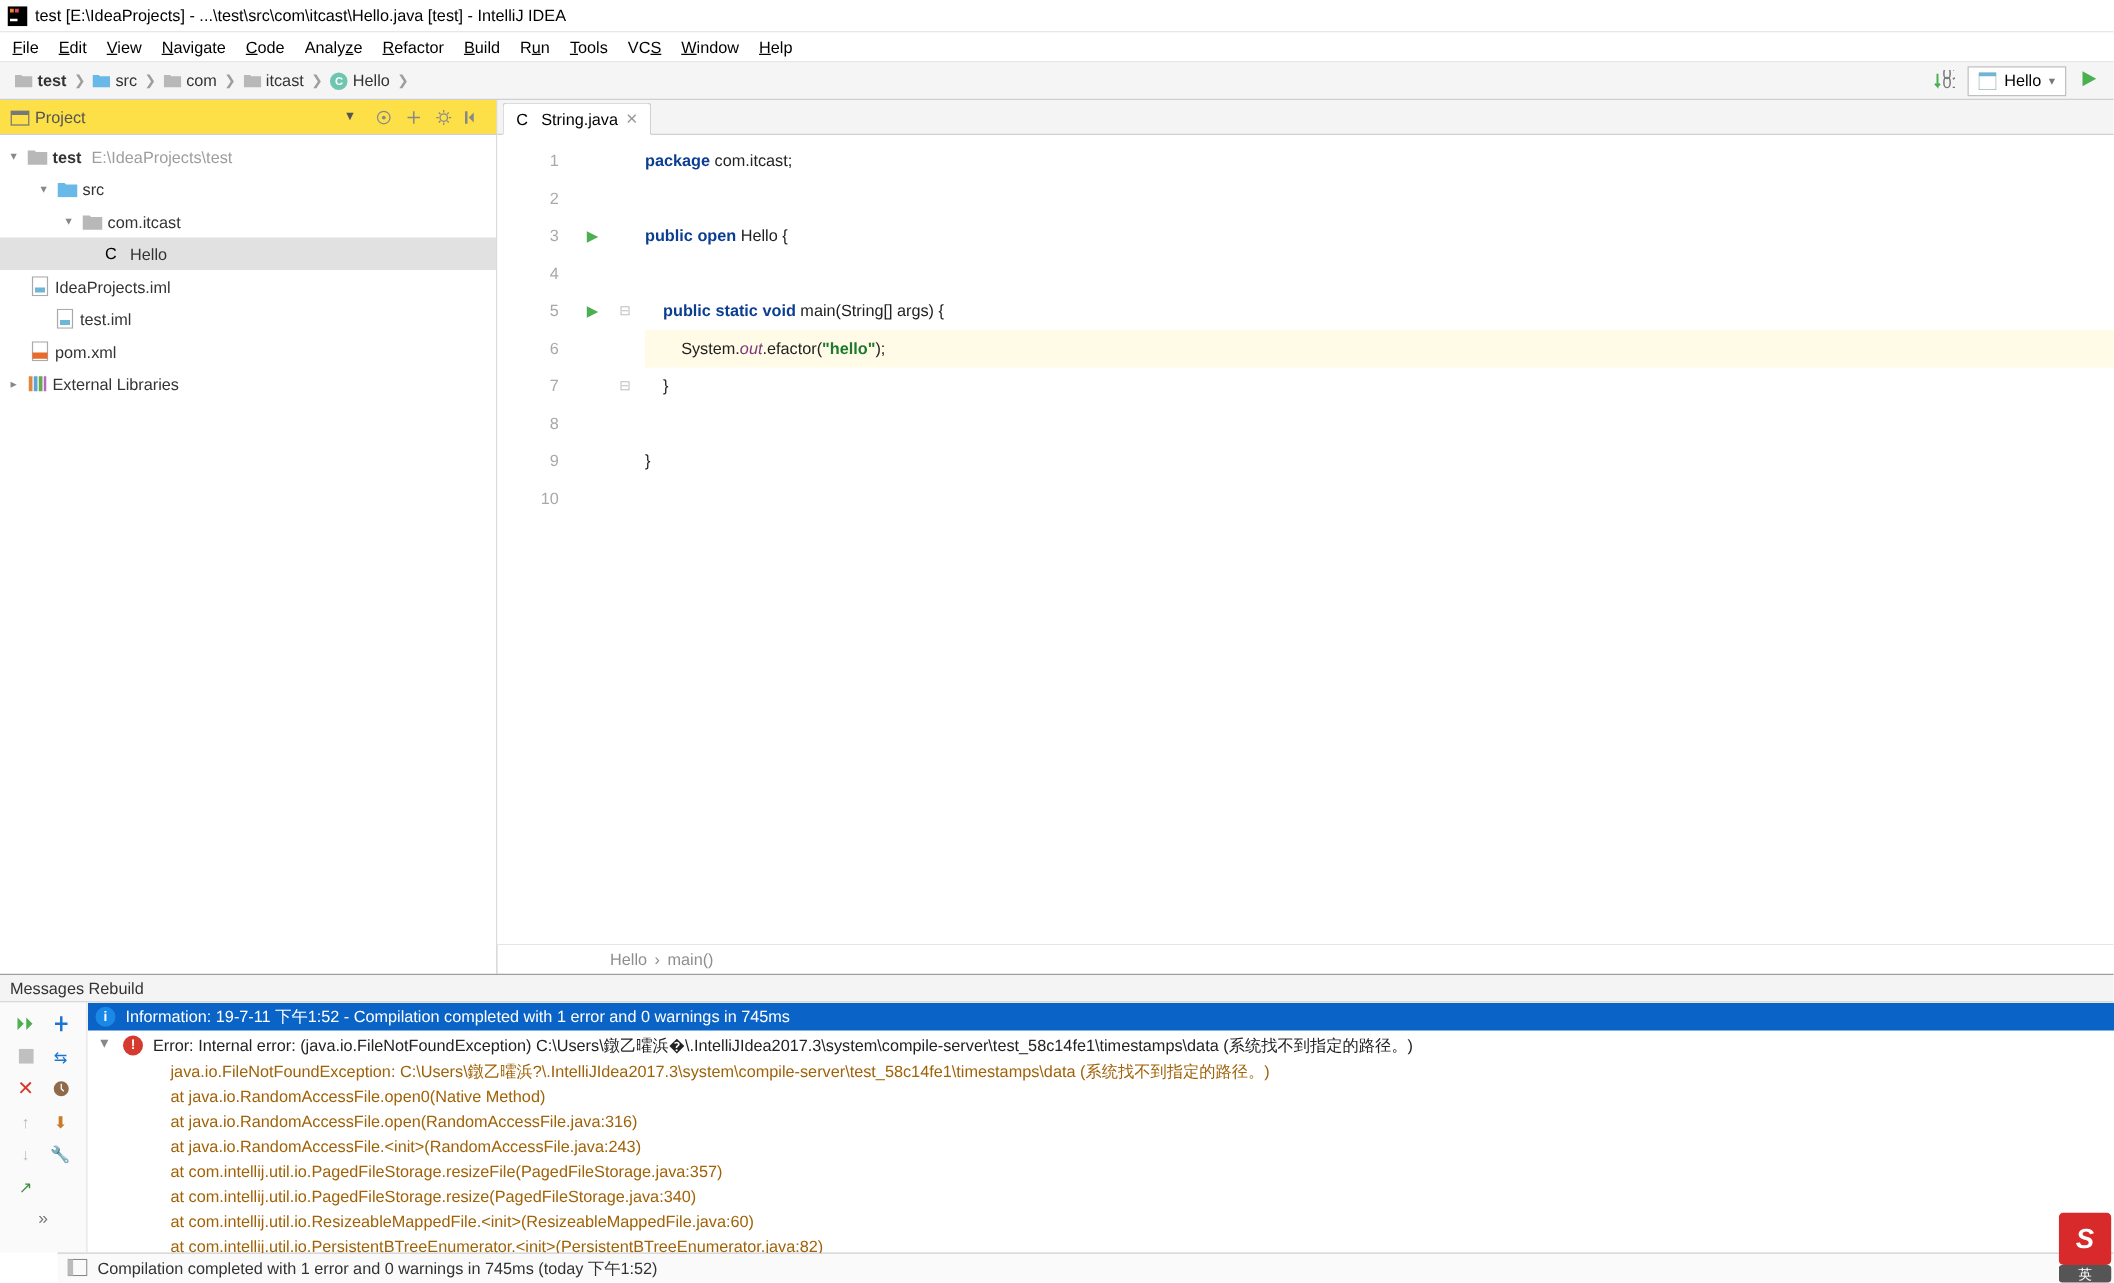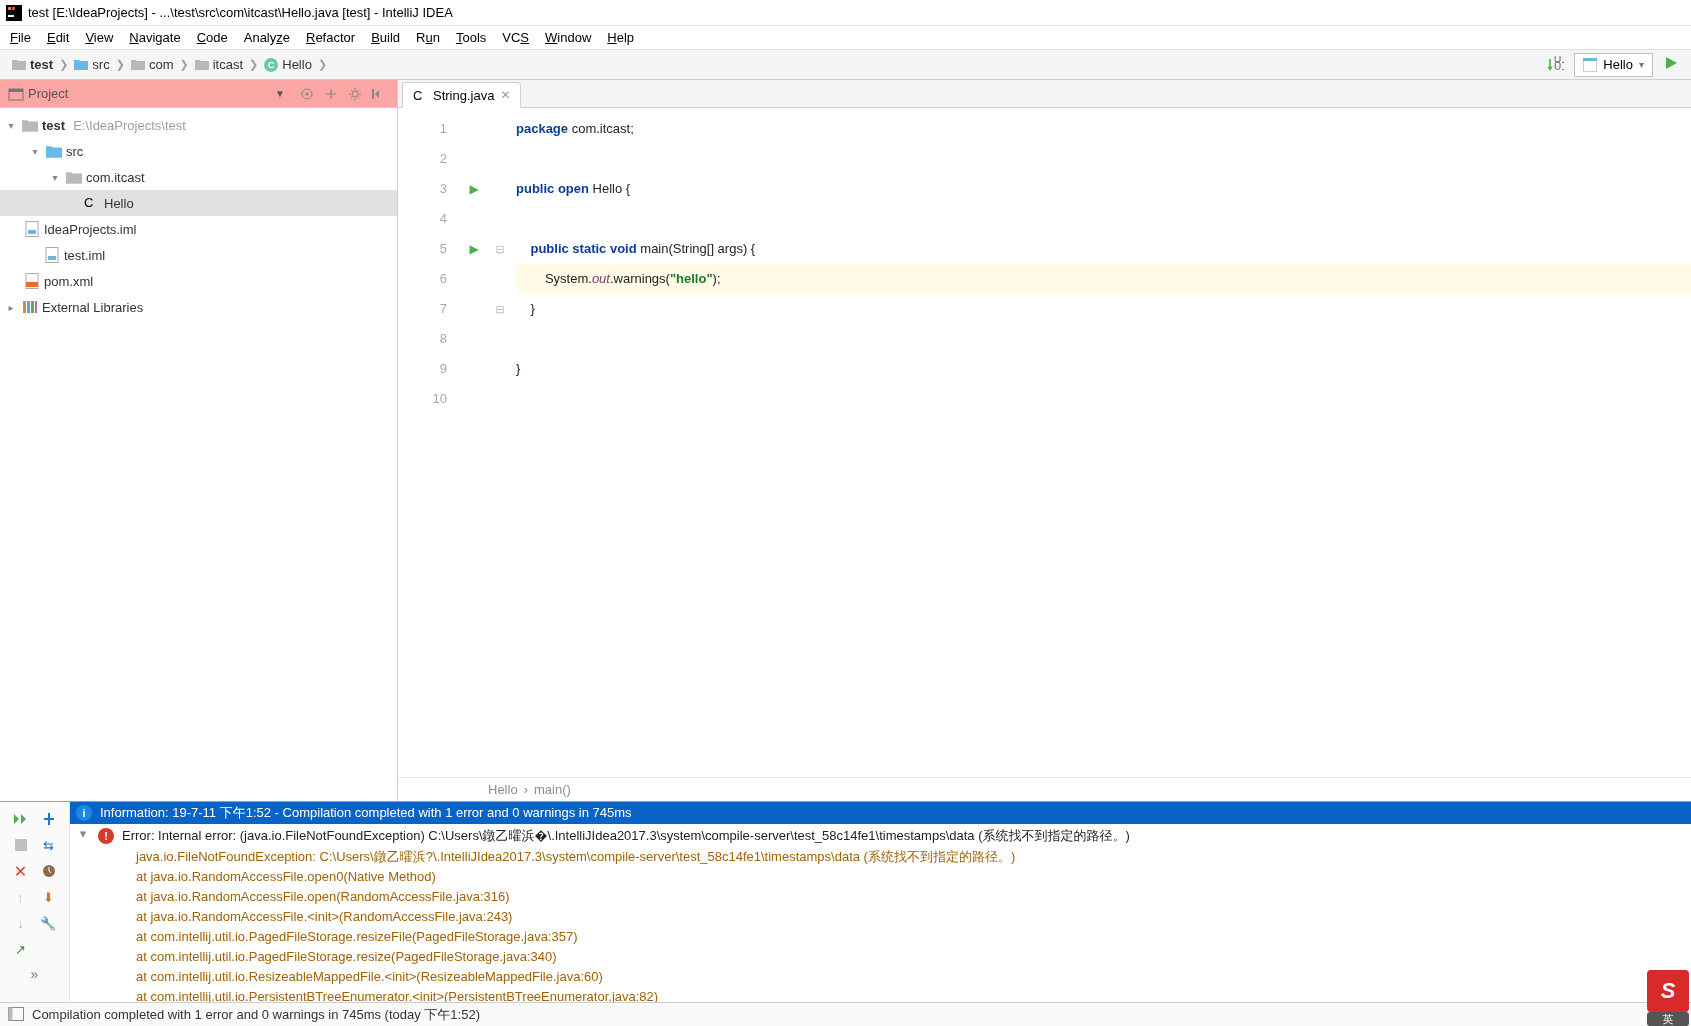--- a/index.html
+++ b/index.html
@@ -26,21 +26,21 @@
 .run-combo { display:flex; align-items:center; border:1px solid #c0c0c0; background:#fff; padding:2px 8px; gap:6px; height:24px; }
 .run-combo .app-mini { width:14px;height:14px; }
 .run-combo .dd { color:#777; font-size:10px; }
 .run-btn { color:#4caf50; }
 
 
 .main { flex: 1; display: flex; min-height: 0; }
 
 
 .project-tw { width: 398px; display: flex; flex-direction: column; border-right: 1px solid #d0d0d0; background: #fff; }
-.project-header { height: 28px; display: flex; align-items: center; padding: 0 8px; gap: 4px; border-bottom: 1px solid #d0d0d0; background: #fca5a5; }
+.project-header { height: 28px; display: flex; align-items: center; padding: 0 8px; gap: 4px; border-bottom: 1px solid #d0d0d0; background: #fde047; }
 .project-header .title-icon { width:16px; height:16px; }
 .project-header .title { color:#555; }
 .project-header .spacer { flex:1; }
 .project-header .drop { color:#555; font-size:10px; margin-right:8px; }
 .project-header .tbtn { width:20px; height:20px; display:flex; align-items:center; justify-content:center; color:#888; }
 
 .tree { flex:1; overflow:auto; font-size:14px; padding-top:4px; }
 .tree .row { display:flex; align-items:center; height:26px; padding-left:4px; gap:4px; }
 .tree .row.selected { background:#e1e1e1; }
 .tree .indent { display:inline-block; }
@@ -77,21 +77,21 @@
 .msg-toolbar .more { color:#777; font-size:14px; margin-top:2px; }
 .msg-tree { flex:1; overflow:auto; padding:0; font-size:13.5px; }
 .msg-tree .info-row { background:#0a64c8; color:#fff; display:flex; align-items:center; gap:8px; padding:2px 6px; height:22px; }
 .msg-tree .info-row .info-icon { width:16px; height:16px; border-radius:50%; background:#1a88e6; color:#fff; display:flex; align-items:center; justify-content:center; font-size:11px; font-weight:bold; }
 .msg-tree .err-row { display:flex; align-items:flex-start; gap:8px; padding:2px 6px; }
 .msg-tree .err-icon { width:16px; height:16px; border-radius:50%; background:#d63a2e; color:#fff; display:flex; align-items:center; justify-content:center; font-size:11px; font-weight:bold; flex-shrink:0; margin-top:2px; }
 .msg-tree .stack { color:#a16207; padding-left:66px; line-height:20px; }
 .msg-tree .err-text { color:#222; }
 
 
-.statusbar { height:24px; border-top:1px solid #d0d0d0; display:flex; align-items:center; padding:0 8px; gap:8px; background:#fafafa; color:#333; }
+.statusbar { height:24px; border-top:1px solid #d0d0d0; display:flex; align-items:center; padding:0 8px; gap:8px; background:#fafafa; color:#333;margin-left:46px; }
 .statusbar .sicon { width:16px; height:16px; }
 
 
 .ime-badge { position:fixed; right:2px; bottom:14px; width:42px; height:42px; background:#d82a2a; border-radius:4px; display:flex; align-items:center; justify-content:center; }
 .ime-badge .s { color:#fff; font-weight:bold; font-size:22px; font-style:italic; }
 .ime-sub { position:fixed; right:2px; bottom:0px; width:42px; height:14px; background:#555; color:#fff; font-size:11px; display:flex; align-items:center; justify-content:center; border-radius:3px; }
 
 
 svg.folder { fill:#69b9e8; }
 svg.folder-gray { fill:#b8b8b8; }
@@ -328,35 +328,36 @@
           <span style="display:block">&nbsp;</span>
         <span class="fold">⊟</span>
         <span style="display:block">&nbsp;</span>
         <span class="fold">⊟</span>
       </div>
       <div class="code"><span class="kw">package</span><span> com.itcast;</span>
 &nbsp;
 <span class="kw">public</span> <span class="kw">open</span><span> Hello {</span>
 &nbsp;
     <span class="kw">public</span> <span class="kw">static</span> <span class="kw">void</span><span> main(String[] args) {</span>
-<span class="hl-line">        <span>System.</span><span class="fld">out</span><span>.warnings(</span><span class="str">"hello"</span><span>);</span></span>
+<span class="hl-line">        <span>System.</span><span class="fld">out</span><span>.efactor(</span><span class="str">"hello"</span><span>);</span></span>
     <span>}</span>
 &nbsp;
 <span>}</span>
 &nbsp;</div>
     </div>
     <div class="editor-crumb">
       <span>Hello</span>
       <span>›</span>
       <span>main()</span>
     </div>
   </div>
 </div>
 
 <div class="messages">
+  <div class="messages-header">Messages Rebuild</div>
   <div class="messages-body">
     <div class="msg-toolbar">
       <div class="tool-row">
         <span class="tb" style="color:#4caf50">
             <svg width="16" height="14" viewBox="0 0 16 14">
               <path d="M1 2l5 5-5 5zM8 2l5 5-5 5z" fill="#4caf50"></path>
             </svg>
           </span>
         <span class="tb" style="color:#1976d2">
             <svg width="14" height="14" viewBox="0 0 14 14">

